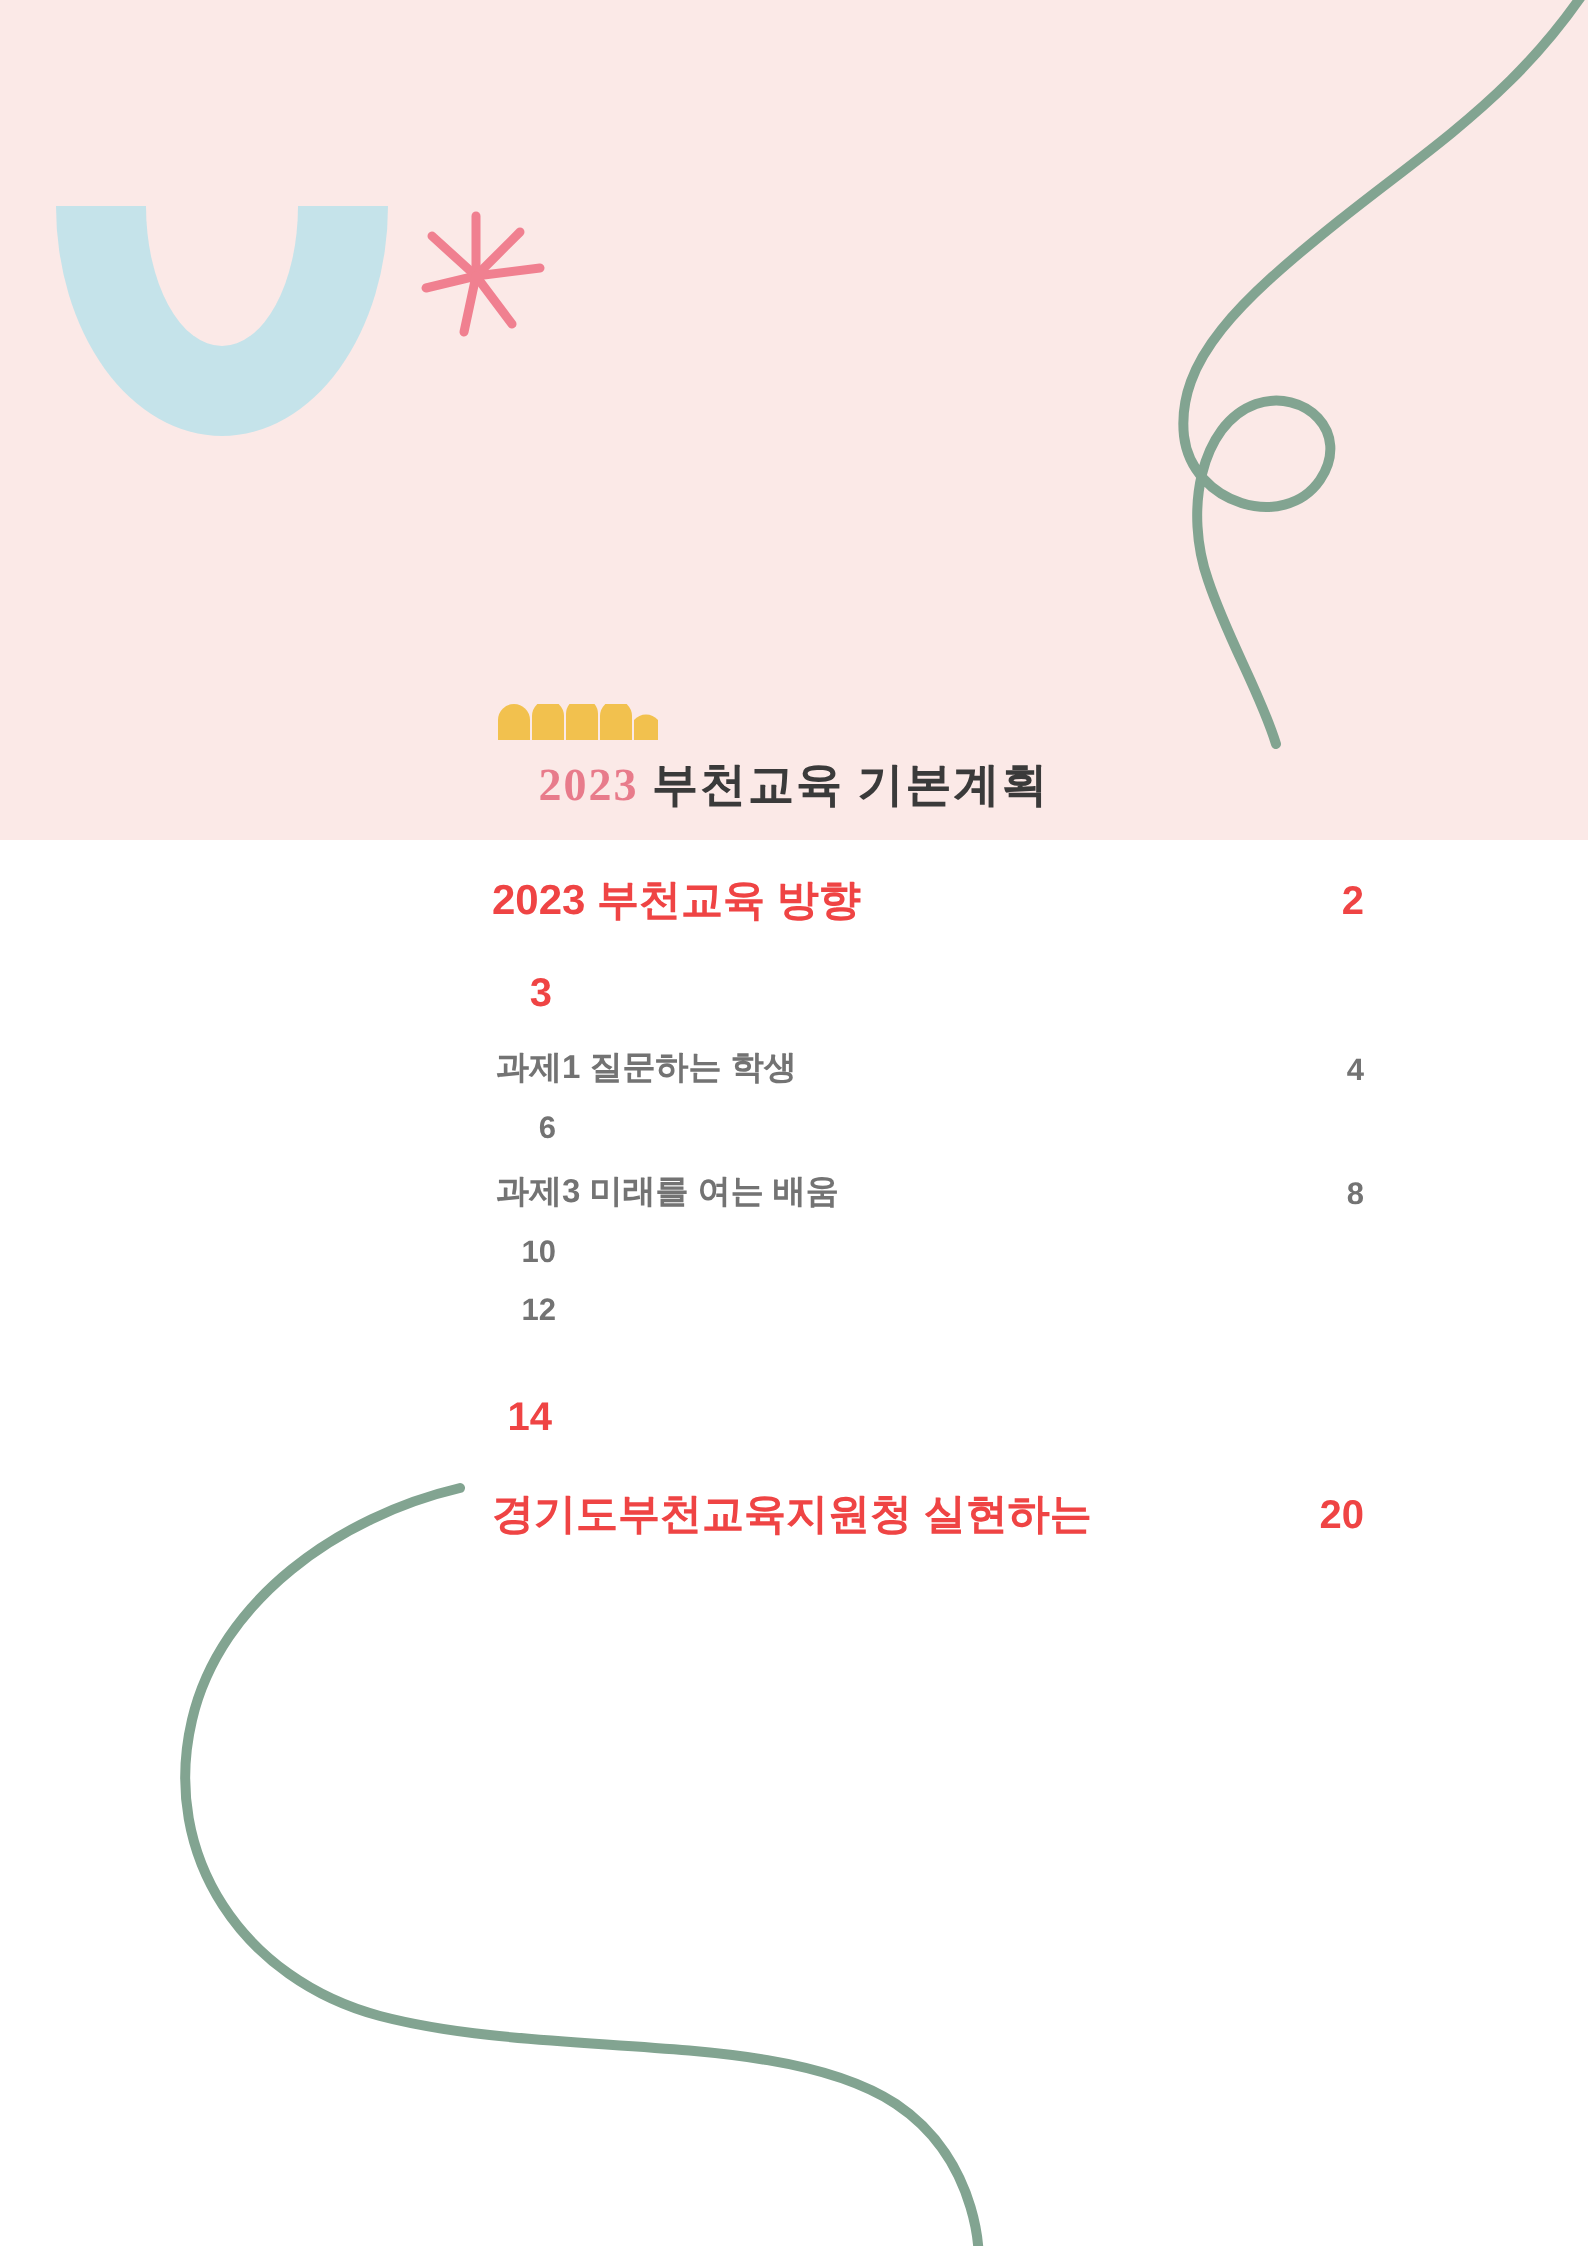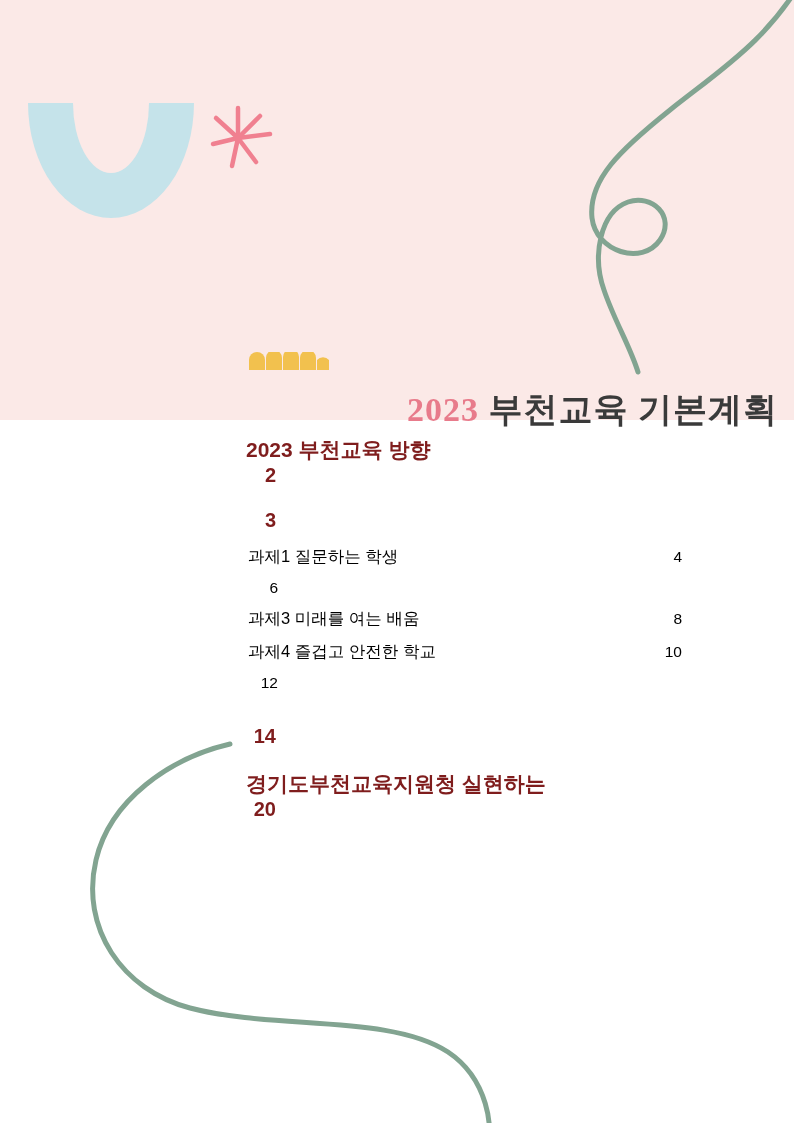--- a/index.html
+++ b/index.html
@@ -77,26 +77,25 @@
   }
   .title-crown {
     position: relative;
     width: 80px;
     height: 18px;
     margin: 0 auto 0 auto;
     left: -108px;
   }
   .doc-title {
     font-family: "Liberation Serif", serif;
-    font-size: 34px;
+    font-size: 23px;
     font-weight: bold;
     letter-spacing: 1px;
-    margin: 16px;
+    margin: 4px;
     line-height: 1.2;
-    text-align: right;
   }
   .doc-title .pink { color: #e87b8b; }
   .doc-title .dark { color: #3a3a3a; }
 
   
   .toc {
     position: absolute;
     left: 246px;
     top: 436px;
     width: 436px;
@@ -106,32 +105,32 @@
     align-items: baseline;
     justify-content: space-between;
     color: #2f2f2f;
   }
   .toc-row .label { white-space: nowrap; }
   .toc-row .page { text-align: right; min-width: 30px; }
 
   .toc-row.major {
     font-size: 21px;
     font-weight: bold;
-    color: #7f1d1d;
+    color: #ef4444;
     margin-bottom: 14px;
-    flex-direction: column;
   }
   .toc-row.major .page { font-size: 20px; }
 
   .toc-row.minor {
     font-size: 16.5px;
-    font-weight: normal;
-    color: #000000;
+    font-weight: bold;
+    color: #737373;
     margin-bottom: 11px;
     padding-left: 2px;
+    align-items: flex-end;
   }
   .toc-row.minor .page { font-size: 15.5px; }
 
   .toc-gap-lg { height: 22px; }
   .toc-gap-md { height: 8px; }
 
   
   .swirl-bottom {
     position: absolute;
     left: 60px;
@@ -204,21 +203,20 @@
   <div class="toc-row minor">
     <span class="page">6</span>
   </div>
 
   <div class="toc-row minor">
     <span class="label">과제3 미래를 여는 배움</span>
     <span class="page">8</span>
   </div>
 
   <div class="toc-row minor">
-    <span class="label">과제4 즐겁고 안전한 학교</span>
     <span class="page">10</span>
   </div>
 
   <div class="toc-row minor">
     <span class="page">12</span>
   </div>
 
   <div class="toc-gap-lg"></div>
 
   <div class="toc-row major">

